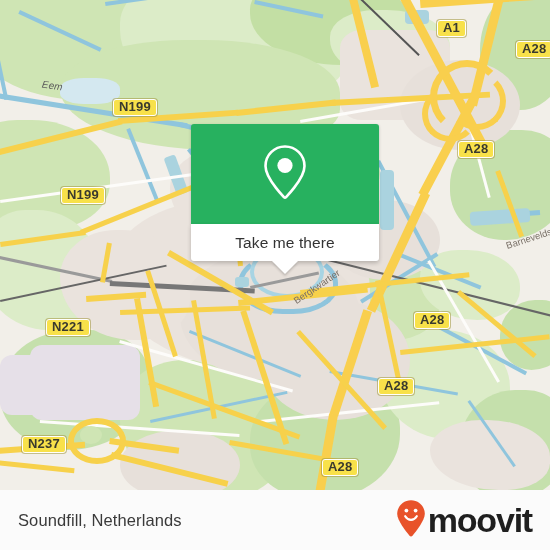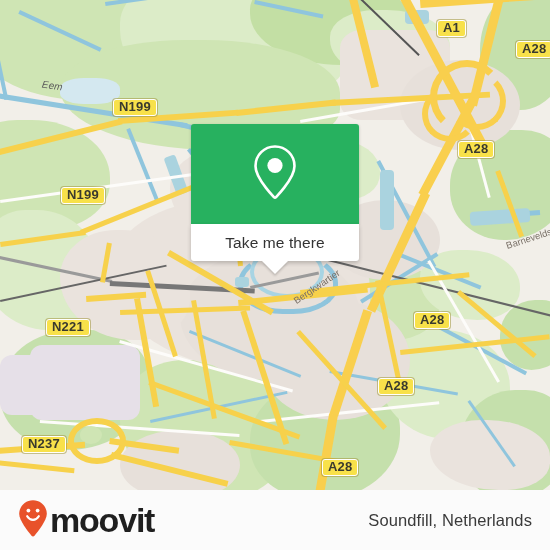--- a/index.html
+++ b/index.html
@@ -41,21 +41,21 @@
 
   
   #attrib{
     position:absolute;left:0;top:466px;
     background:rgba(255,255,255,.78);
     color:#2b2b2b;font-size:12.5px;line-height:17px;
     padding:3px 8px 4px 8px;white-space:nowrap;
   }
 
   
-  #card{position:absolute;left:191px;top:124px;width:168px;}
+  #card{position:absolute;left:191px;top:124px;width:188px;}
   #card-top{
     background:#27b15f;height:100px;border-radius:3px 3px 0 0;
     display:flex;align-items:center;justify-content:center;
     box-shadow:0 1px 3px rgba(0,0,0,.22);
   }
   #card-btn{
     position:relative;background:#ffffff;height:37px;border-radius:0 0 3px 3px;
     display:flex;align-items:center;justify-content:center;
     box-shadow:0 2px 4px rgba(0,0,0,.22);cursor:pointer;
   }
@@ -257,27 +257,27 @@
         </svg>
       </span>
     </div>
     <div id="card-btn">
       <span>Take me there</span>
       <div id="card-tail"></div>
     </div>
   </div>
 
   <div id="footer">
+    <div id="place">Soundfill, Netherlands</div>
     <div id="brand">
       <span>
         <svg width="30" height="38" viewBox="0 0 30 38" aria-hidden="true">
           <path d="M15 1.2C7.3 1.2 1.2 7.3 1.2 15c0 6.3 8.9 17.6 12.3 21.7.8.9 2.2.9 3 0C19.9 32.6 28.8 21.3 28.8 15 28.8 7.3 22.7 1.2 15 1.2z" fill="#e8522a"></path>
           <circle cx="10.4" cy="11.6" r="1.9" fill="#ffffff"></circle>
           <circle cx="19.6" cy="11.6" r="1.9" fill="#ffffff"></circle>
           <path d="M9.2 17.2c1.4 2.4 3.4 3.6 5.8 3.6s4.4-1.2 5.8-3.6" stroke="#ffffff" stroke-width="2.2" fill="none" stroke-linecap="round"></path>
         </svg>
       </span>
       <span id="brand-text">moovit</span>
     </div>
-    <div id="place">Soundfill, Netherlands</div>
   </div>
 
 </div>
 
 </body></html>

